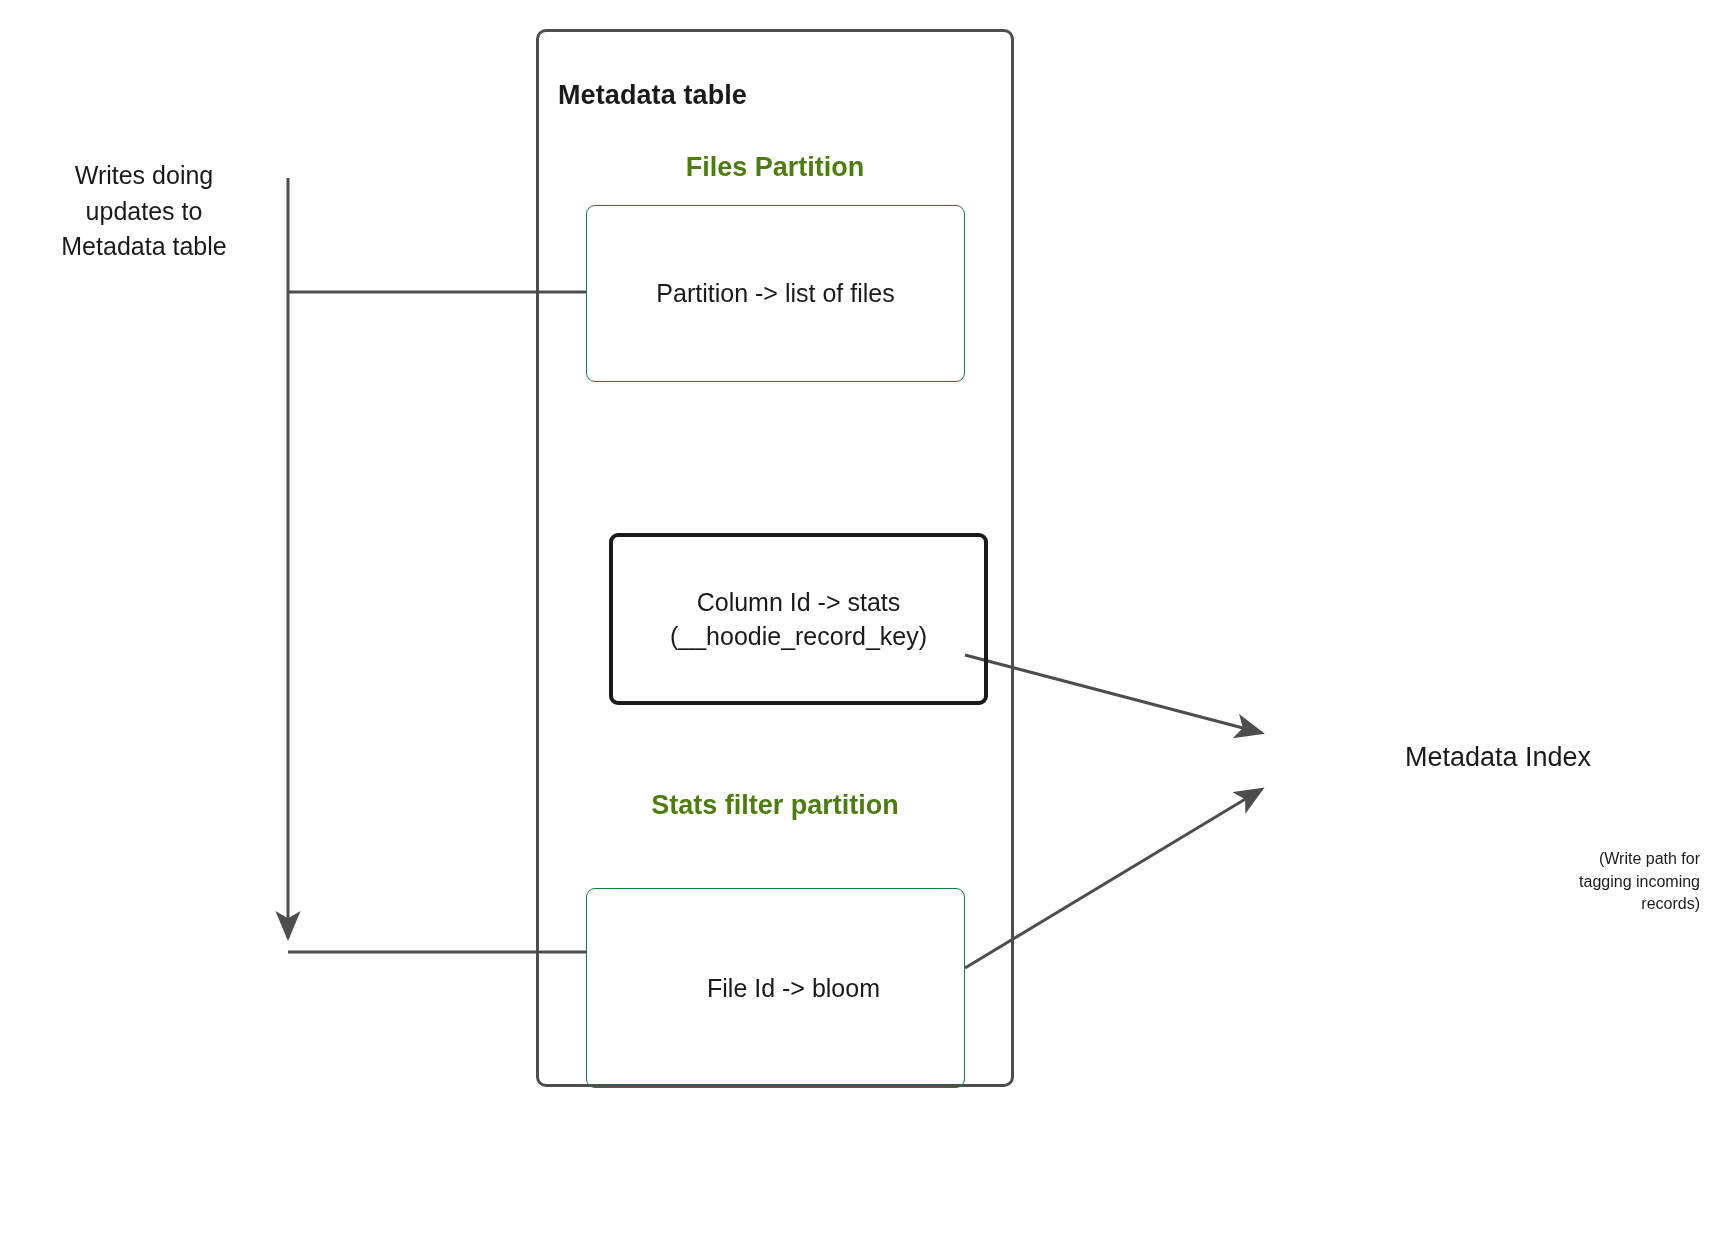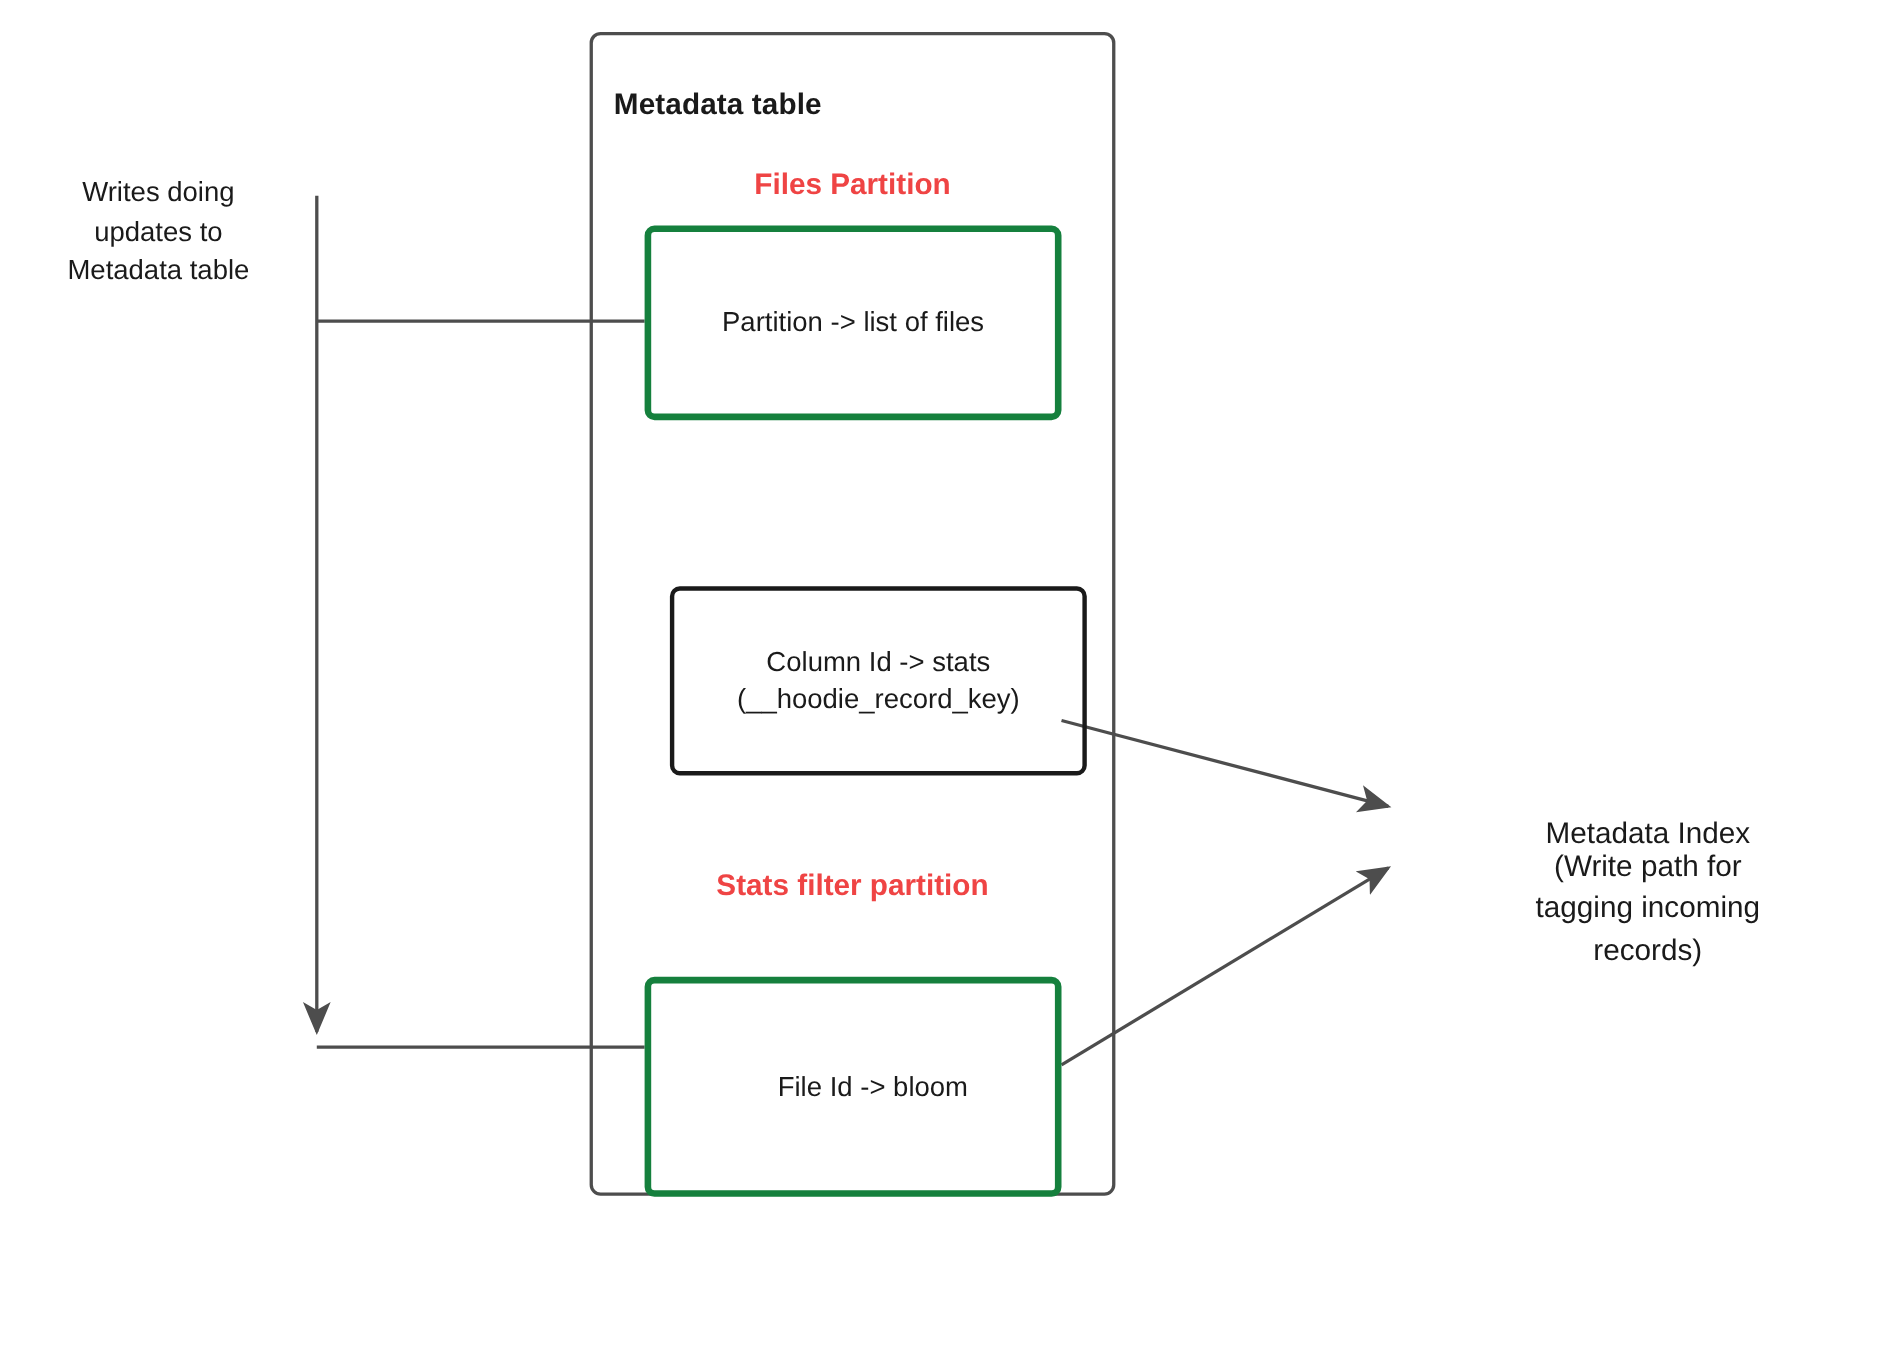--- a/index.html
+++ b/index.html
@@ -51,33 +51,33 @@
     letter-spacing: 0.1px;
     white-space: nowrap;
   }
   .section-title {
     position: absolute;
     width: 380px;
     left: 585px;
     text-align: center;
     font-size: 27px;
     font-weight: bold;
-    color: #ef4444;
+    color: #4d7c0f;
     line-height: 1.42;
   }
   #files-partition-title { top: 148px; }
   #column-stats-partition-title { top: 436px; }
   #bloom-filter-partition-title { top: 786px; }
 
   
   .inner-box {
     position: absolute;
     left: 586px;
     width: 379px;
-    border: 6px solid #15803d;
+    border: 1px solid #15803d;
     border-radius: 9px;
     box-sizing: border-box;
     display: flex;
     align-items: center;
     justify-content: center;
     background: transparent;
   }
   #files-box {
     top: 205px;
     height: 177px;
@@ -118,23 +118,24 @@
   }
   #metadata-index-label {
     left: 1288px;
     top: 738px;
     width: 420px;
     font-size: 27px;
     font-weight: normal;
   }
   #metadata-index-sublabel {
     left: 1296px;
-    top: 768px;
+    top: 848px;
     width: 404px;
-    font-size: 27px;
+    font-size: 16px;
+    text-align: right;
   }
 </style>
 </head>
 <body>
 
 <div id="canvas">
 
   <svg id="wires" viewBox="0 0 1718 1244" xmlns="http://www.w3.org/2000/svg">
     <defs>
       <marker id="arrow-dark" markerWidth="11" markerHeight="11" refX="9" refY="4.2" orient="auto" markerUnits="strokeWidth">

